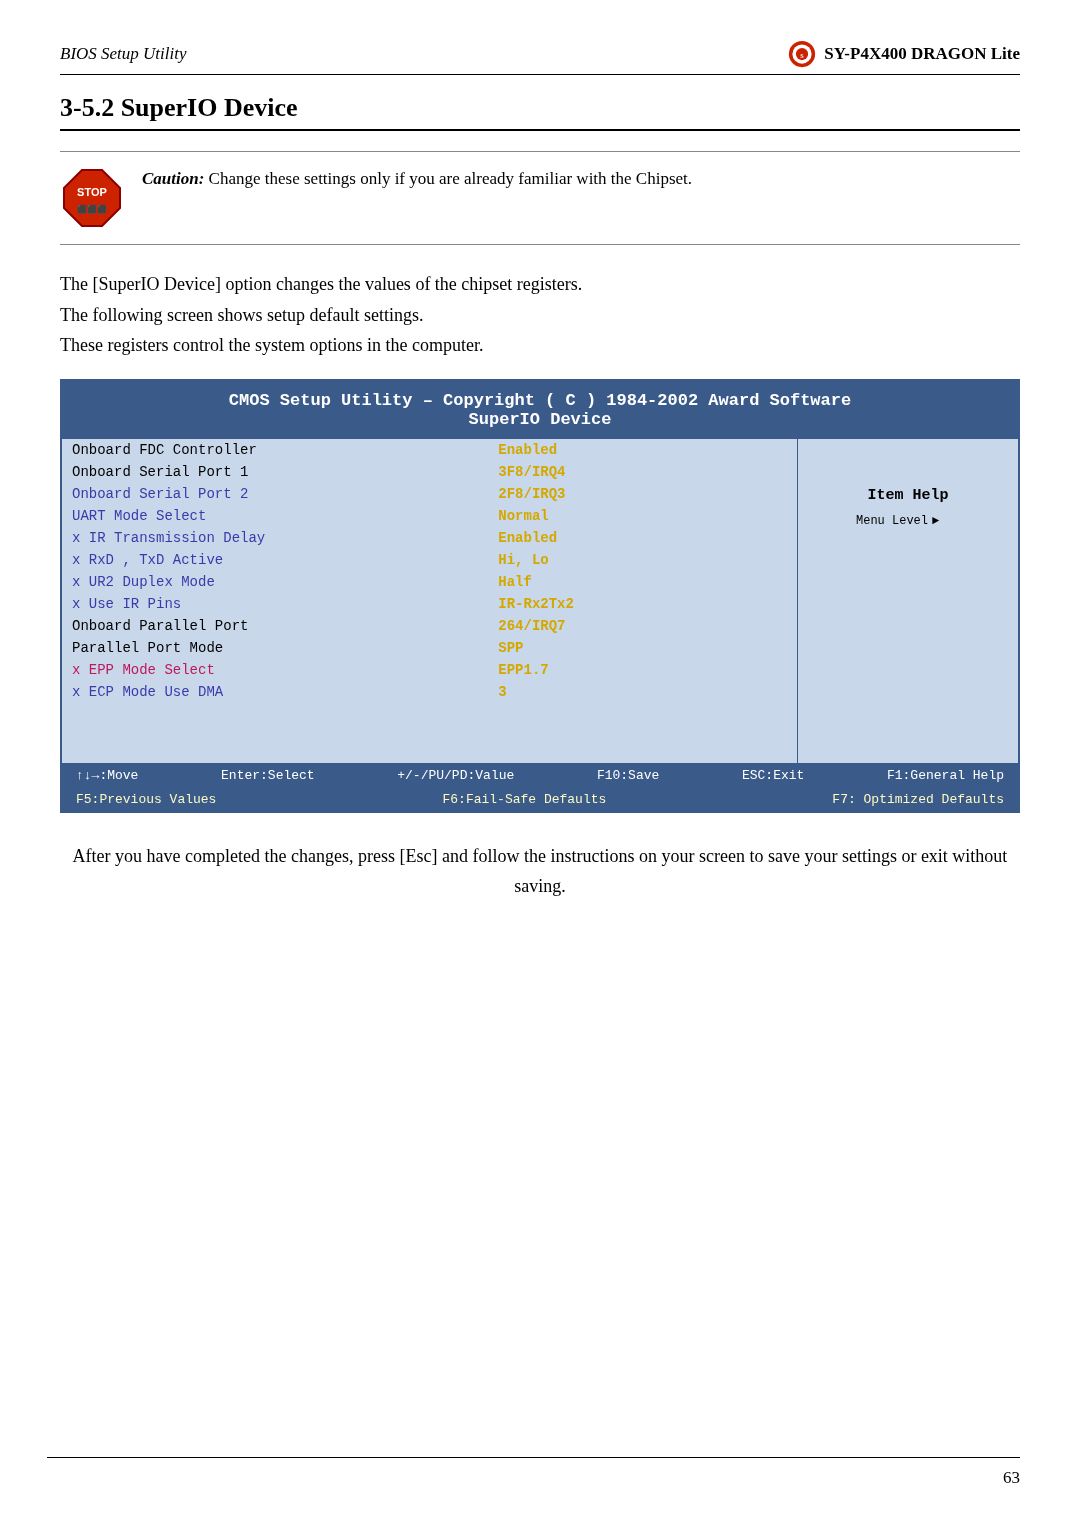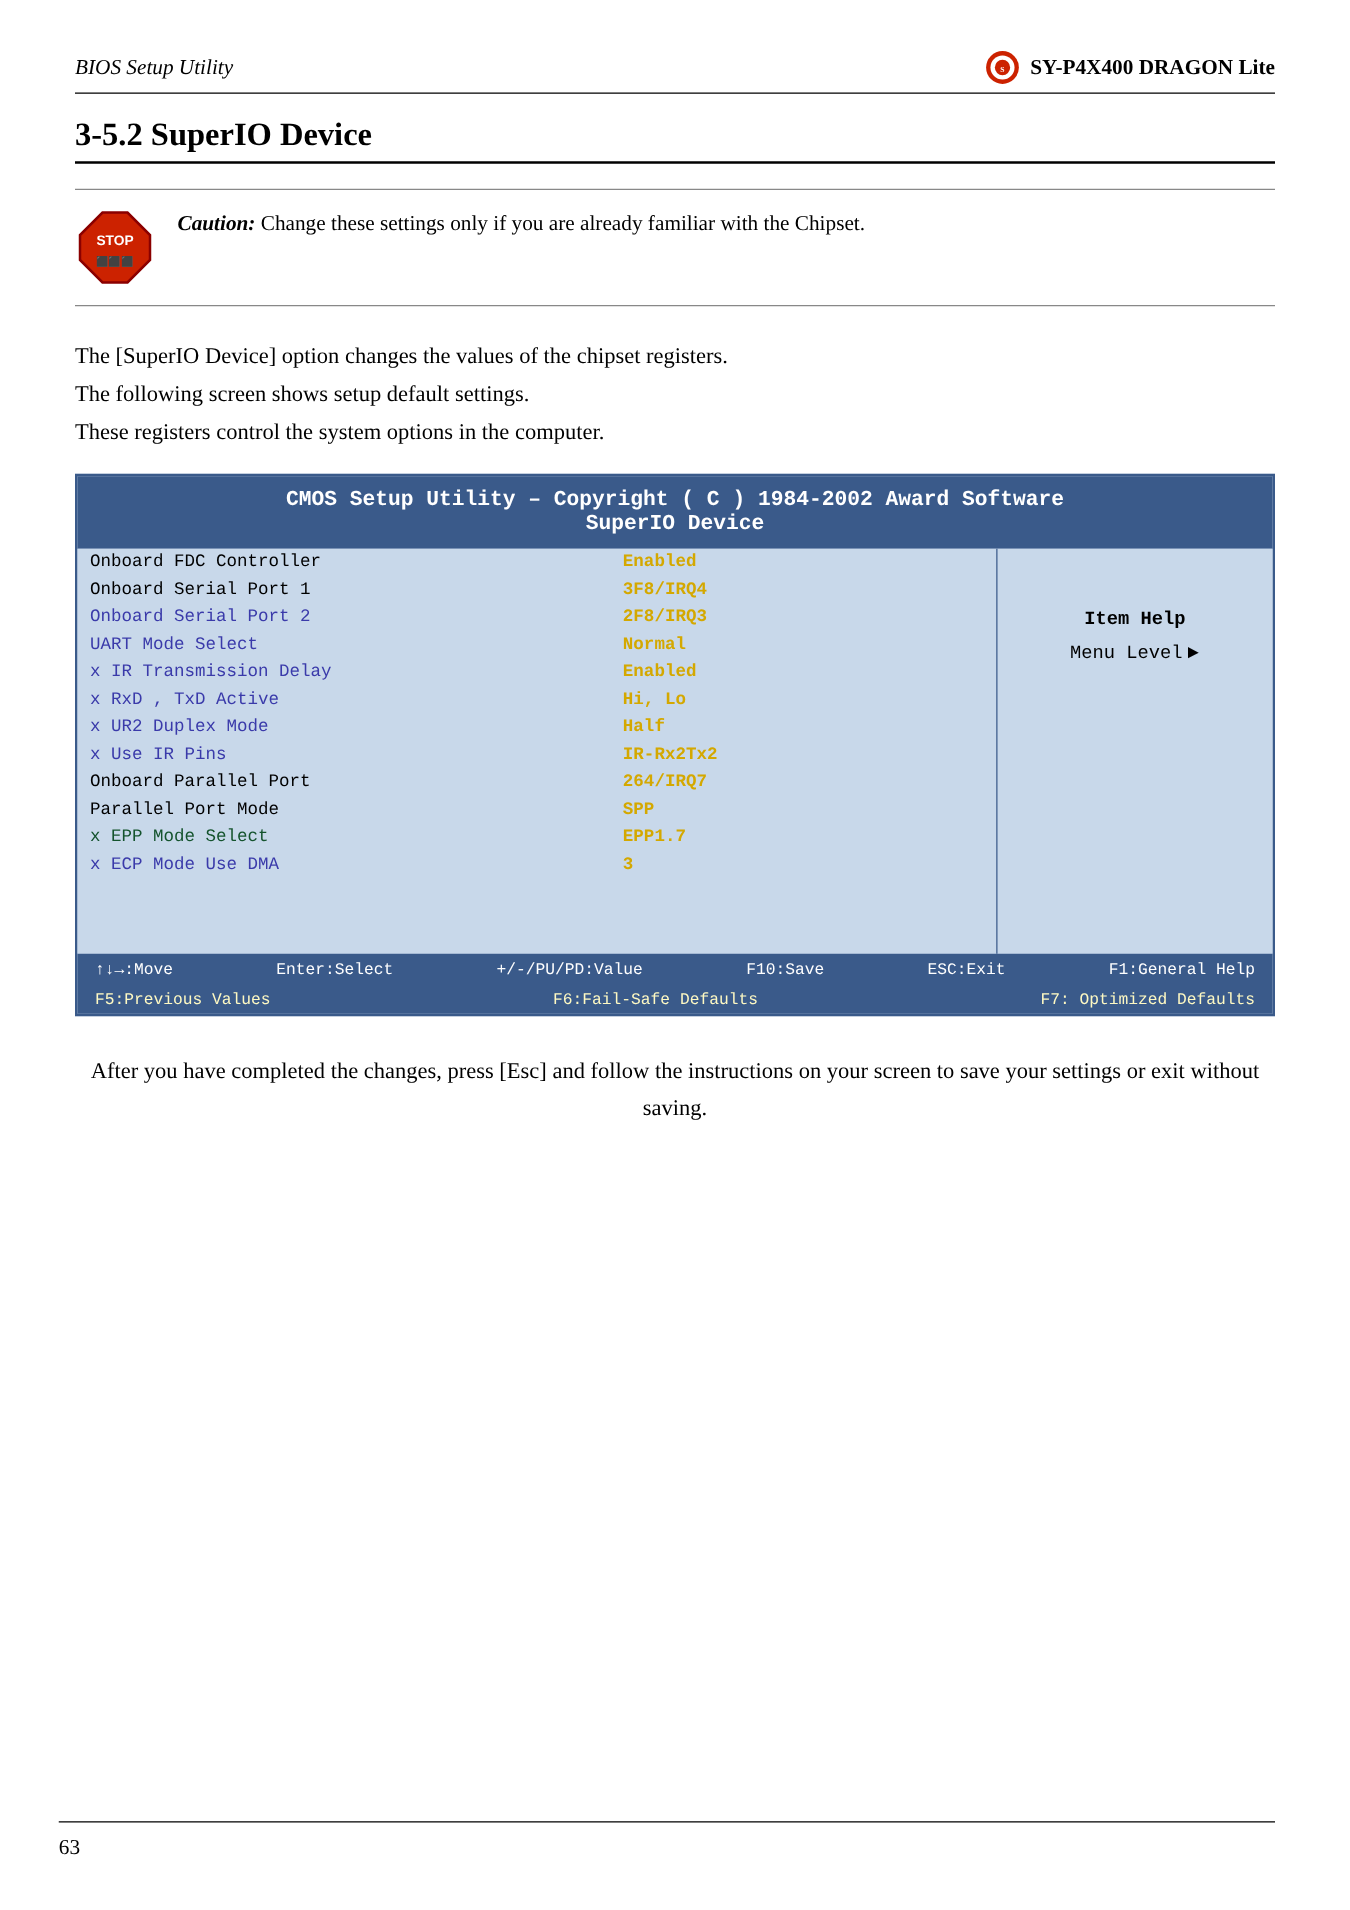--- a/index.html
+++ b/index.html
@@ -100,21 +100,21 @@
     }
     .bios-right-title {
       text-align: center;
       font-weight: bold;
       font-size: 15px;
       margin-bottom: 10px;
       font-family: "Courier New", monospace;
     }
     .bios-right-menu {
       font-family: "Courier New", monospace;
-      font-size: 15px;
+      font-size: 12px;
       display: flex;
       align-items: flex-start;
       gap: 4px;
       padding-left: 44px;
     }
     .bios-table {
       width: 100%;
       border-collapse: collapse;
       font-family: "Courier New", monospace;
       font-size: 14px;
@@ -153,21 +153,21 @@
       color: #fef9c3;
     }
     .after-text {
       font-size: 18px;
       line-height: 1.7;
       margin-bottom: 40px;
       text-align: center;
     }
     .page-footer {
       border-top: 1.5px solid #000;
-      text-align: left;
+      text-align: right;
       padding-top: 10px;
       font-size: 17px;
       margin-top: auto;
       position: absolute;
       bottom: 40px;
       left: 47px;
       right: 60px;
     }
   </style>
 </head>
@@ -251,21 +251,21 @@
             </tr>
             <tr>
               <td>Onboard Parallel Port</td>
               <td class="val">264/IRQ7</td>
             </tr>
             <tr>
               <td>Parallel Port Mode</td>
               <td class="val">SPP</td>
             </tr>
             <tr class="highlighted">
-              <td style="color: #14532d;">x EPP Mode Select</td>
+              <td style="color: #be185d;">x EPP Mode Select</td>
               <td class="val">EPP1.7</td>
             </tr>
             <tr class="highlighted">
               <td style="color: rgb(58, 58, 170);">x ECP Mode Use DMA</td>
               <td class="val">3</td>
             </tr>
           </tbody>
       </table>
 
       <div style="height:60px;"></div>

